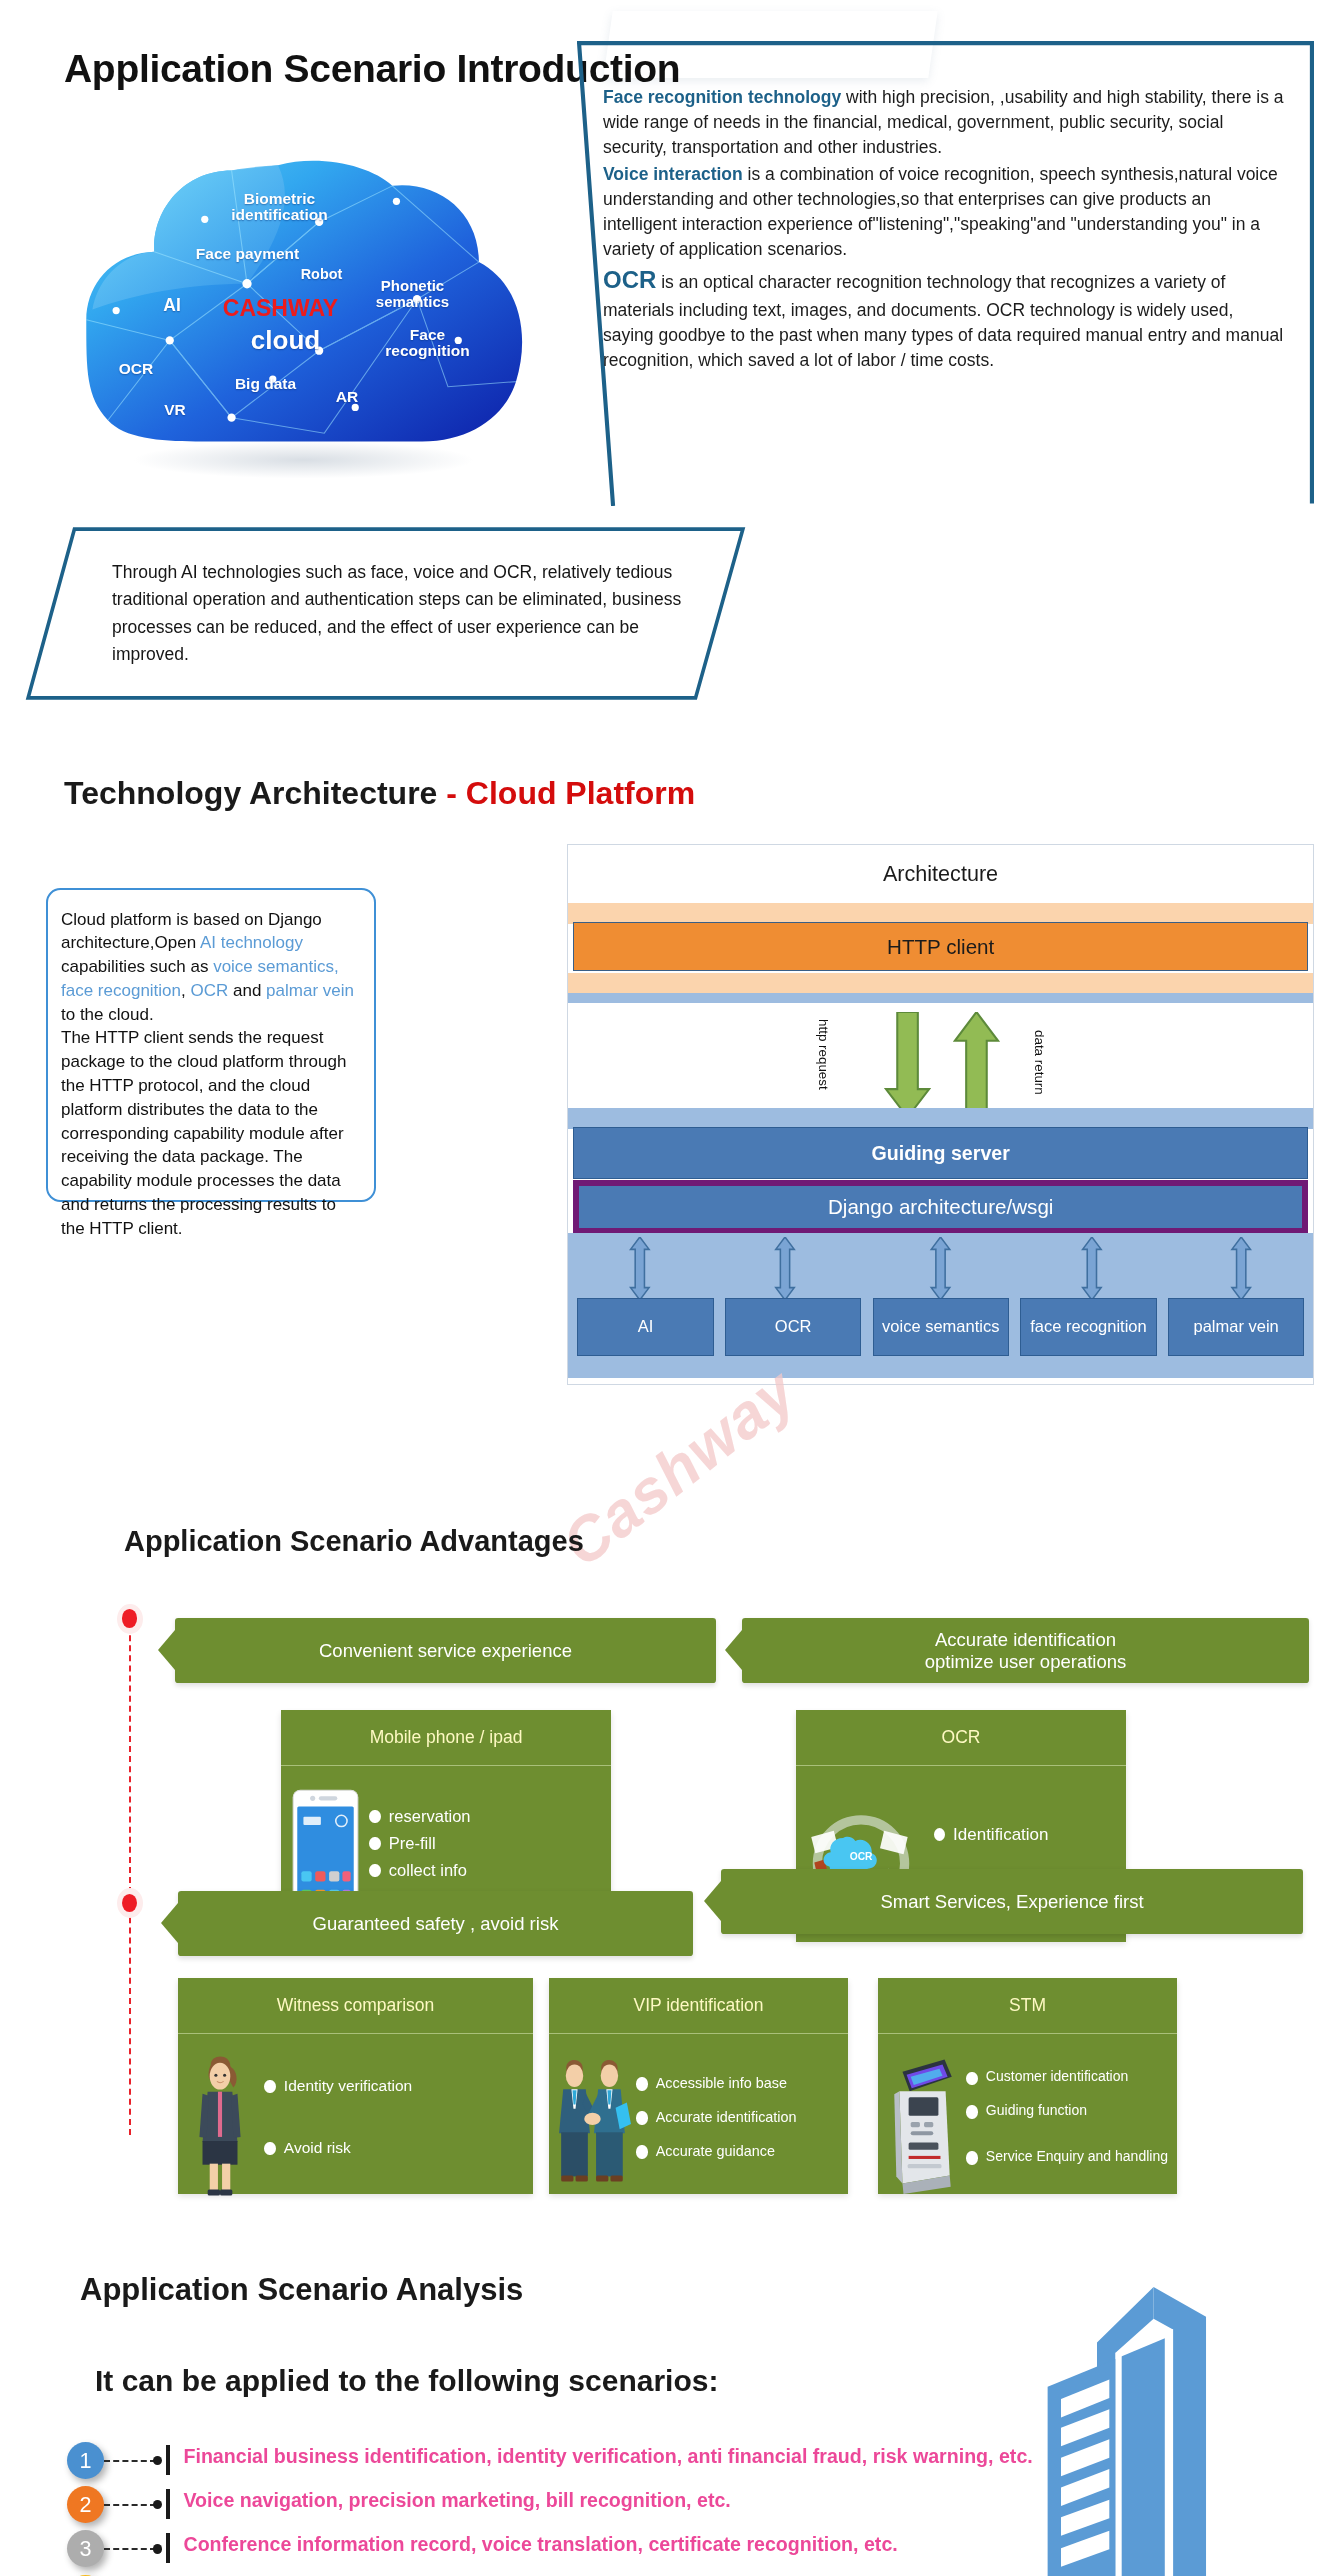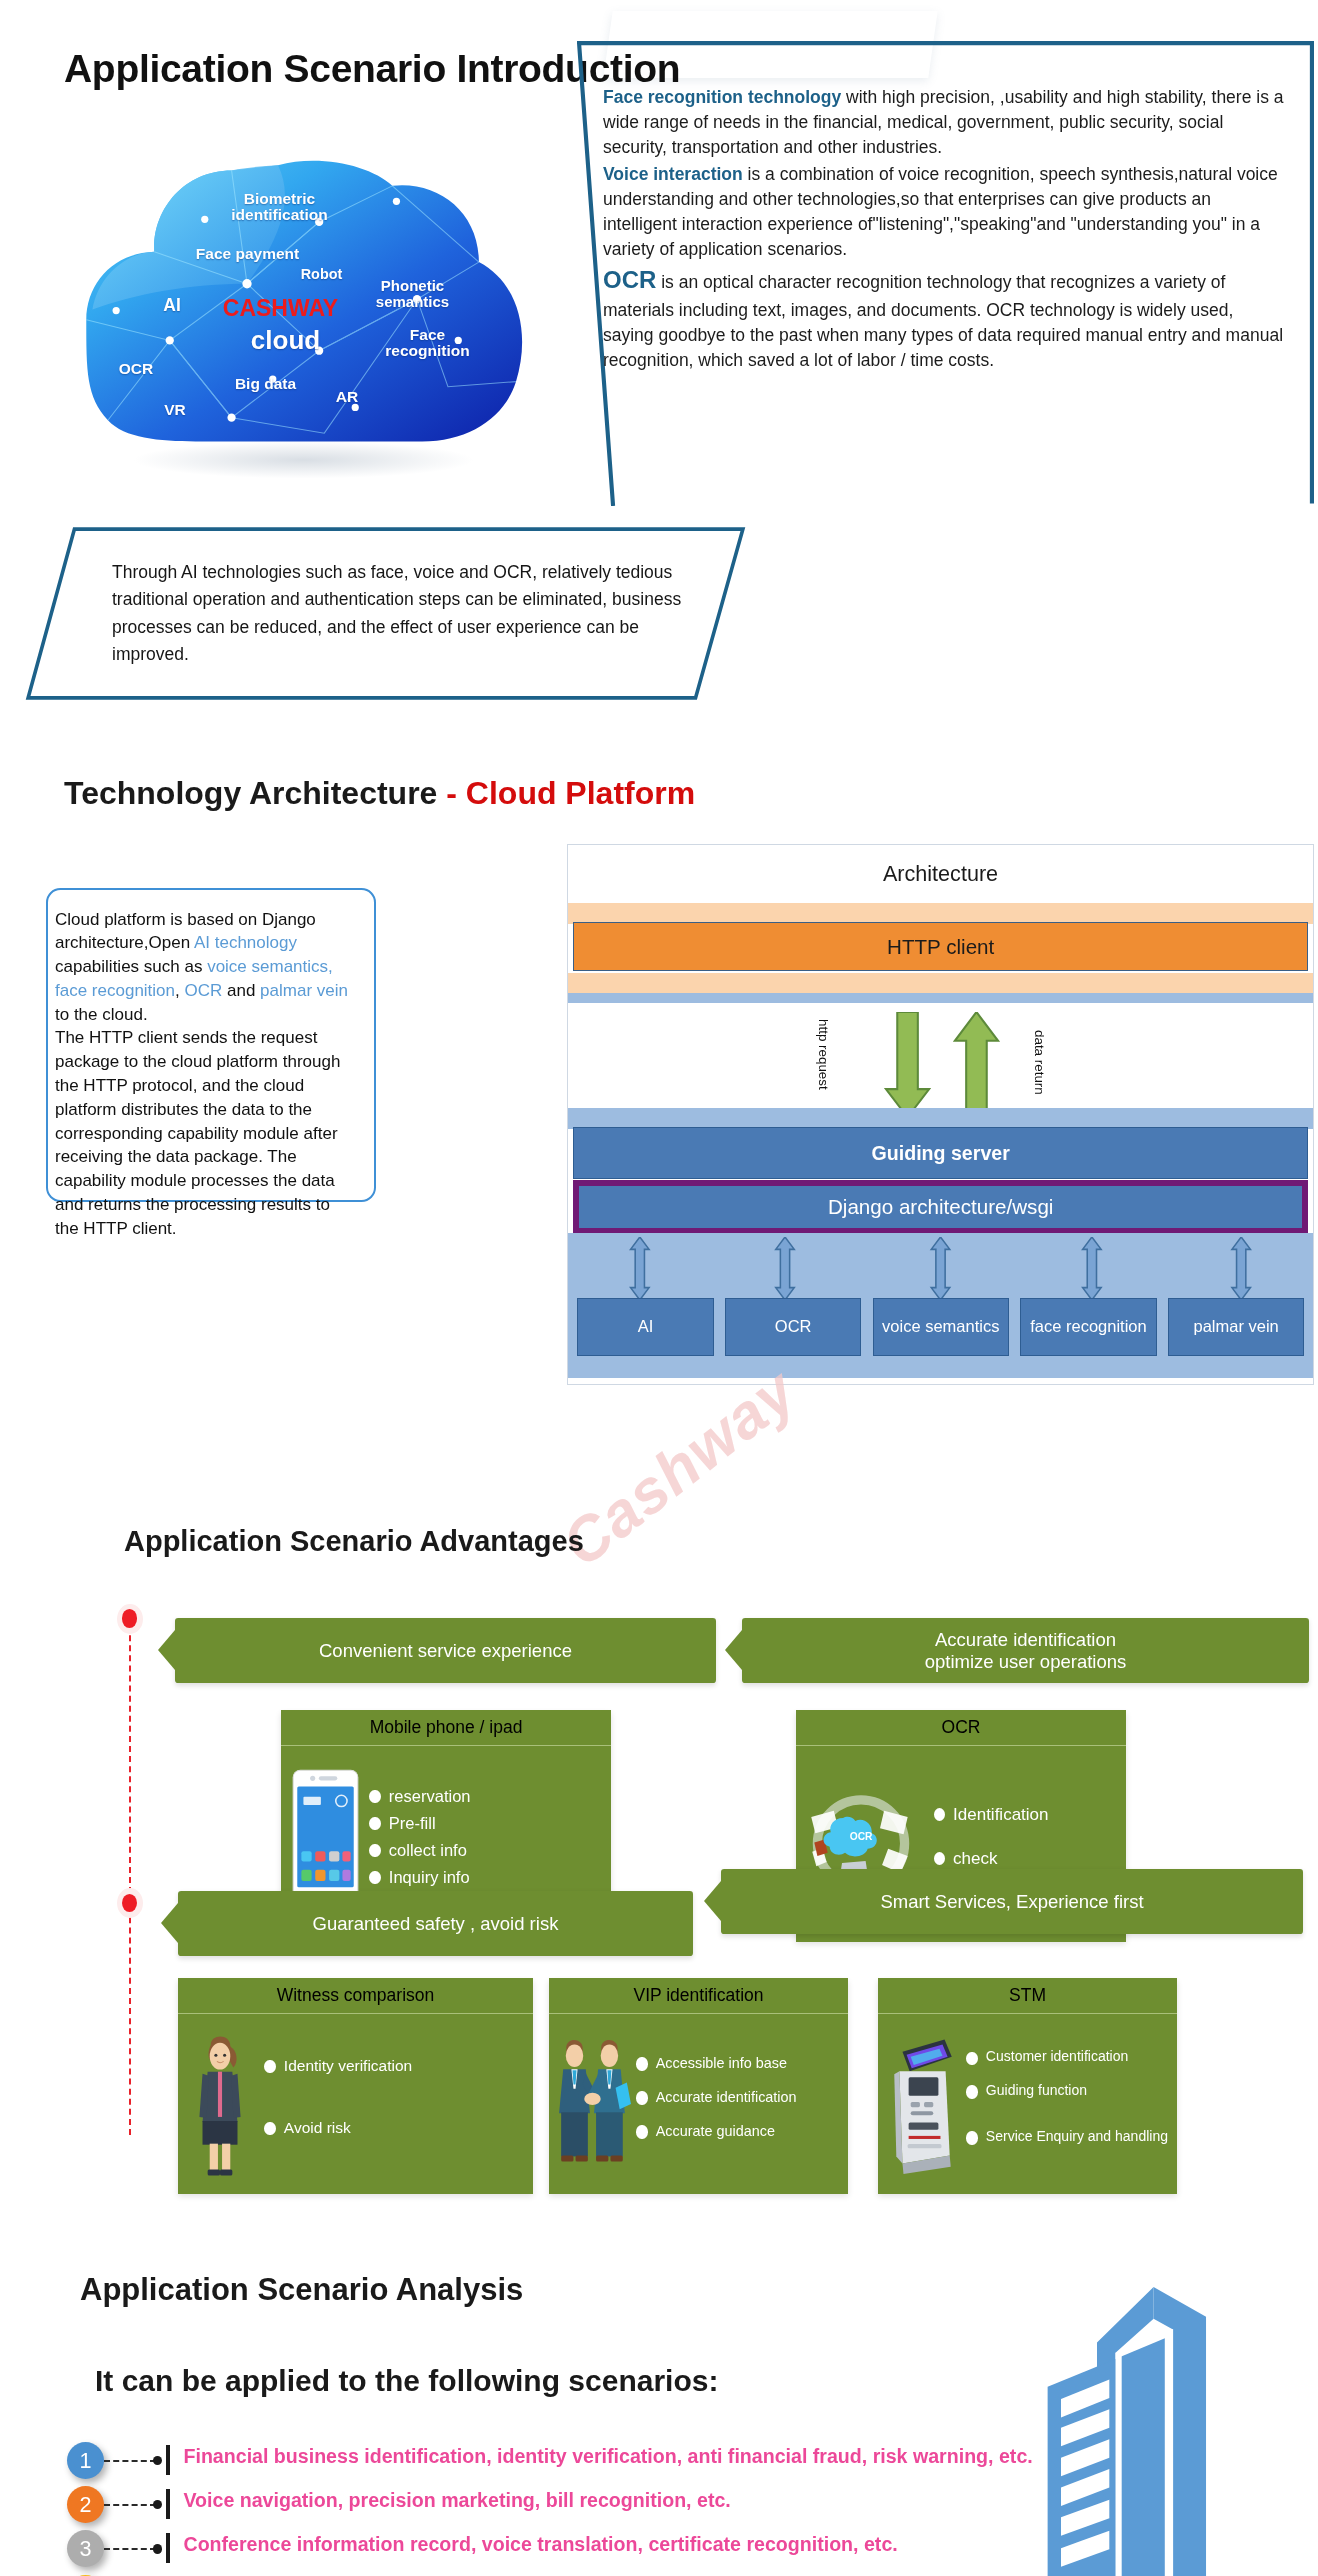--- a/index.html
+++ b/index.html
@@ -119,21 +119,21 @@
     position:absolute; font-size:13.4px; color:#111;
     writing-mode:vertical-rl; text-orientation:mixed;
     letter-spacing:0px; line-height:1.0;
   }
 
   #arch-left-box {
     left:46px; top:126px; width:330px; height:314px;
     background:#ffffff; border:2.1px solid #3f90d6; border-radius:14.4px;
   }
   #arch-left-text {
-    position:absolute; left:7px; top:17.5px; width:296px;
+    position:absolute; left:13px; top:17.5px; width:296px;
     font-size:17px; line-height:1.40; color:#111;
   }
   .lk { color:#5b9bd5; }
 
   
   #watermark {
     left:541px; top:1432px; font-size:62px; font-weight:700;
     color:#f3c9c9; transform:rotate(-38deg); font-style:italic;
     opacity:.75; white-space:nowrap; letter-spacing:1px;
   }
@@ -157,22 +157,22 @@
     box-shadow:0 2.6px 5.2px rgba(0,0,0,.12);
   }
   .ribbon::before{
     content:""; position:absolute; left:-17.5px; top:12.4px;
     border-top:20px solid transparent; border-bottom:20px solid transparent;
     border-right:17.5px solid #6e8e30;
   }
 
   .card { position:absolute; background:#6e8e30; box-shadow:0 2.6px 6.2px rgba(0,0,0,.12); }
   .card-hd {
-    height:36px; display:flex; align-items:center; justify-content:center;
-    font-size:17.5px; color:#000000; border-bottom:1.5px solid #a9c07a;
+    height:56px; display:flex; align-items:center; justify-content:center;
+    font-size:17.5px; color:#fef9c3; border-bottom:1.5px solid #a9c07a;
   }
   .card-body { display:flex; align-items:center; padding:7.2px 6.2px 5.2px 6.2px; }
   .card-art  { flex:0 0 auto; display:flex; align-items:center; justify-content:center; }
   .card-list { flex:1 1 auto; padding-left:5.2px; }
   .card-list li {
     list-style:none; color:#fff; display:flex; align-items:flex-start;
     margin-bottom:8.2px; line-height:1.14;
   }
   .card-list li .bul {
     flex:0 0 auto; width:11.3px; height:13.4px; border-radius:50%;

